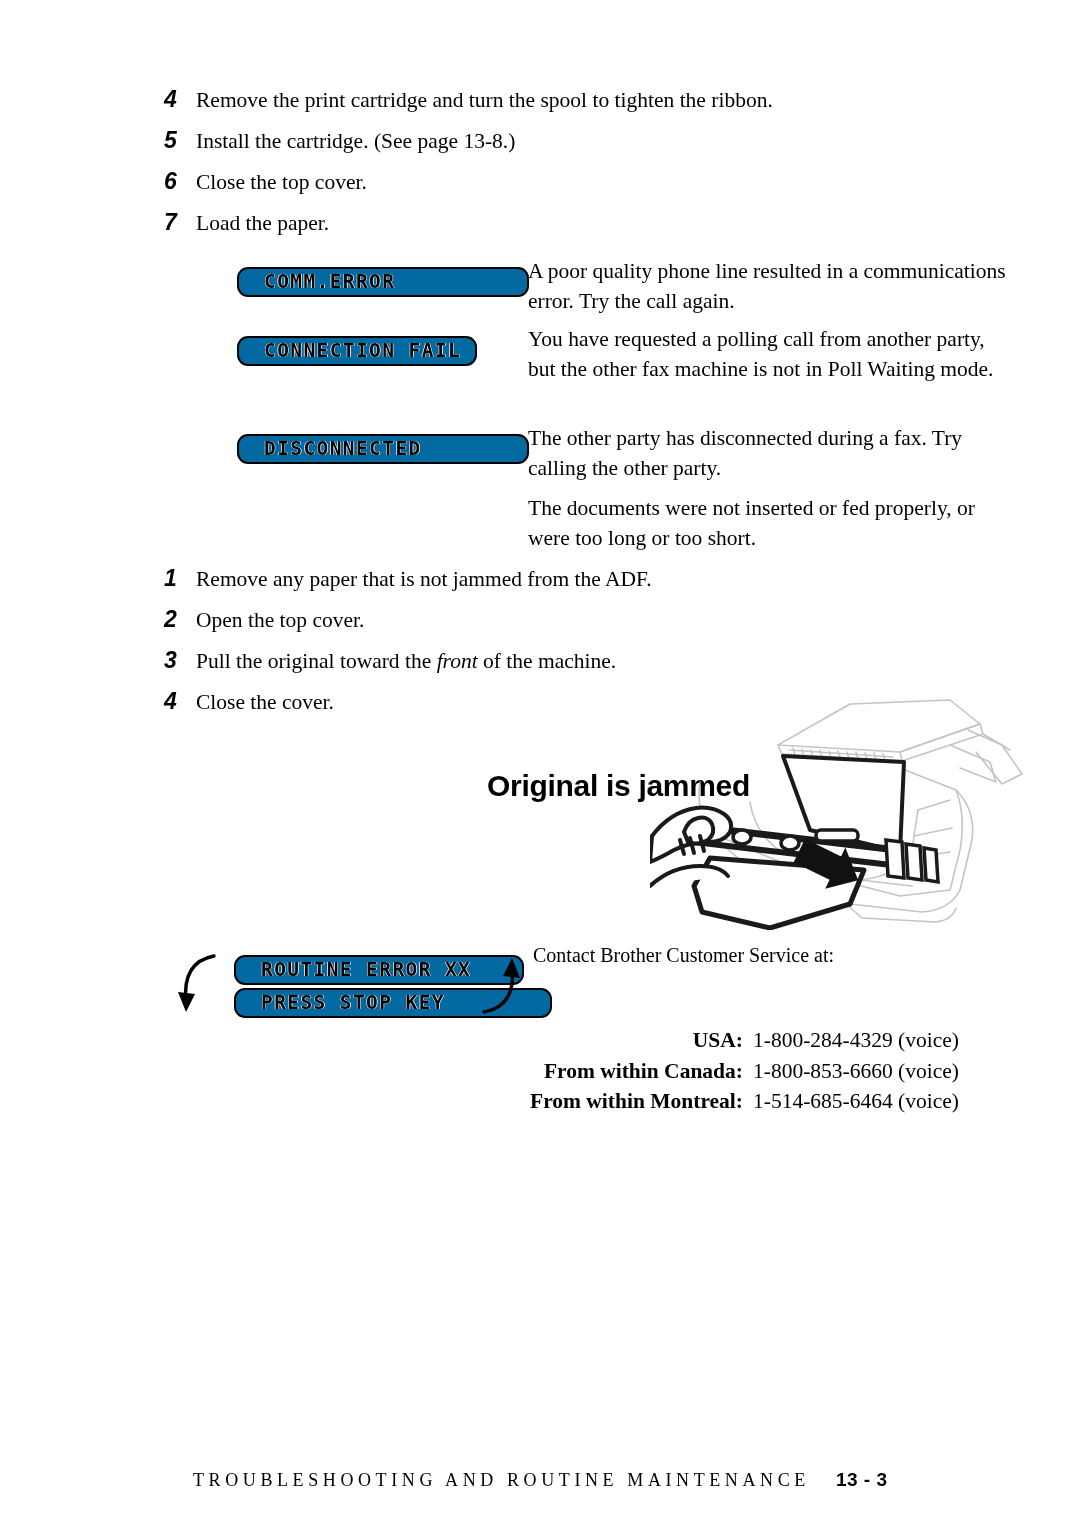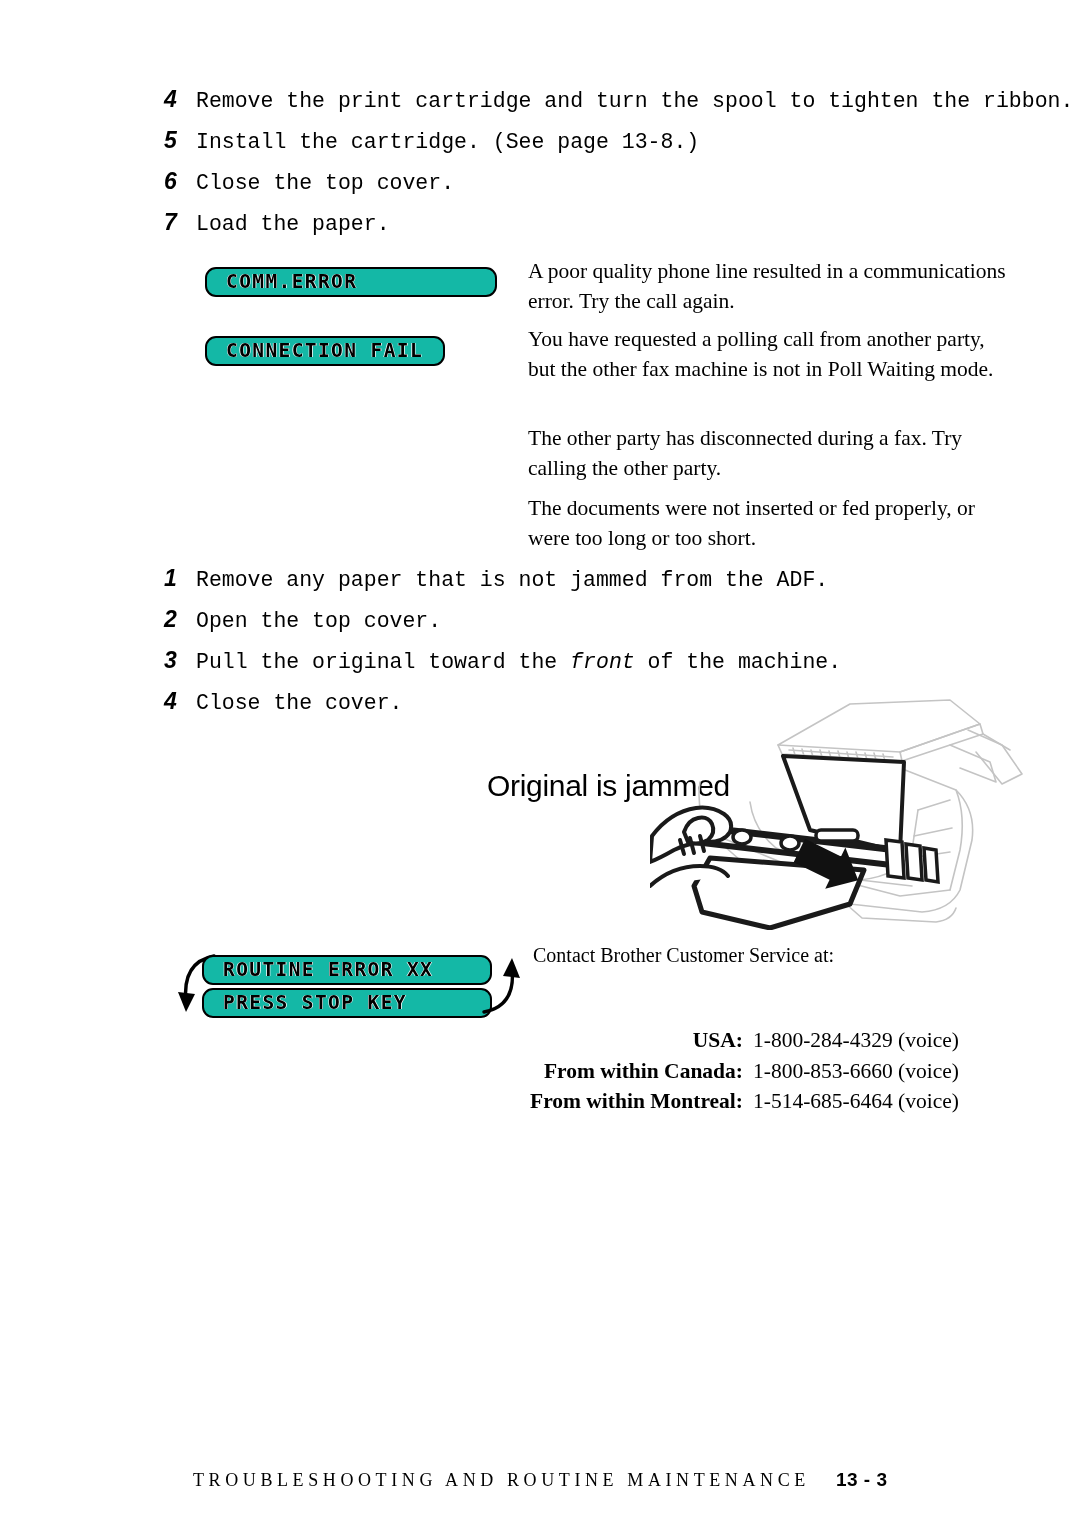--- a/index.html
+++ b/index.html
@@ -35,38 +35,39 @@
     font-family: "Liberation Sans", sans-serif;
     font-weight: bold;
     font-style: italic;
     font-size: 23px;
     line-height: 1;
     text-align: left;
     padding-left: 6px;
     box-sizing: border-box;
   }
   .step-text {
-    font-family: Liberation Mono, monospace;
+    font-family: Liberation Serif, serif;
     font-size: 21.5px;
     line-height: 1;
     white-space: nowrap;
   }
   .step-text i { font-style: italic; margin-top: 12px; }
 
   
   .lcd {
     position: absolute;
     box-sizing: border-box;
     border: 2.6px solid #000;
     border-radius: 11px;
-    background: #14b8a6;
+    background: #0369a1;
     height: 30px;
     display: flex;
     align-items: center;
-    padding-left: 19px;
+    padding-left: 25px;
+    margin-left: 32px;
   }
   .lcd-text {
     font-family: "DejaVu Sans Mono", monospace;
     font-size: 19.5px;
     font-weight: bold;
     letter-spacing: 1.4px;
     line-height: 1;
     white-space: pre;
     
     text-shadow:
@@ -86,21 +87,21 @@
     font-size: 21.5px;
     line-height: 30px;
   }
 
   
   #jam-heading {
     position: absolute;
     left: 487px;
     top: 771px;
     font-family: "Liberation Sans", sans-serif;
-    font-weight: normal;
+    font-weight: bold;
     font-size: 30px;
     line-height: 1;
     letter-spacing: -0.3px;
   }
 
   
   #illus {
     position: absolute;
     left: 650px;
     top: 690px;
@@ -198,20 +199,23 @@
   <div class="lcd" style="left:205px; top:267px; width:292px;">
     <span class="lcd-text">COMM.ERROR</span>
   </div>
   <div class="desc" style="top:256px;">A poor quality phone line resulted in a communications error. Try the call again.</div>
 
   <div class="lcd" style="left:205px; top:336px; width:240px;">
     <span class="lcd-text">CONNECTION FAIL</span>
   </div>
   <div class="desc" style="top:324px;">You have requested a polling call from another party, but the other fax machine is not in Poll Waiting mode.</div>
 
+  <div class="lcd" style="left:205px; top:434px; width:292px;">
+    <span class="lcd-text">DISCONNECTED</span>
+  </div>
   <div class="desc" style="top:423px;">The other party has disconnected during a fax. Try calling the other party.</div>
 
   <div class="desc" style="top:493px;">The documents were not inserted or fed properly, or were too long or too short.</div>
 
   <div class="steps" id="steps-jam" style="top:567px;">
     <div class="step">
       <span class="step-num">1</span>
       <span class="step-text">Remove any paper that is not jammed from the ADF.</span>
     </div>
     <div class="step">
@@ -296,21 +300,21 @@
   </svg>
 
   <svg class="alt-arrow" style="left:172px; top:950px;" width="46" height="72" viewBox="0 0 46 72">
     <path d="M42 6 Q10 12 14 52" fill="none" stroke="#000" stroke-width="3.4" stroke-linecap="round"></path>
     <path d="M14 62 L6 42 L23 44 Z" fill="#000"></path>
   </svg>
 
   <div class="lcd" style="left:202px; top:955px; width:290px;">
     <span class="lcd-text">ROUTINE ERROR XX</span>
   </div>
-  <div class="lcd" style="left:202px; top:988px; width:290px;">
+  <div class="lcd" style="left:202px; top:988px; width:318px;">
     <span class="lcd-text">PRESS STOP KEY</span>
   </div>
 
   <svg class="alt-arrow" style="left:480px; top:950px;" width="46" height="72" viewBox="0 0 46 72">
     <path d="M4 62 Q36 56 32 18" fill="none" stroke="#000" stroke-width="3.4" stroke-linecap="round"></path>
     <path d="M32 8 L40 28 L23 26 Z" fill="#000"></path>
   </svg>
 
   <div id="contact-intro">Contact Brother Customer Service at:</div>
 

